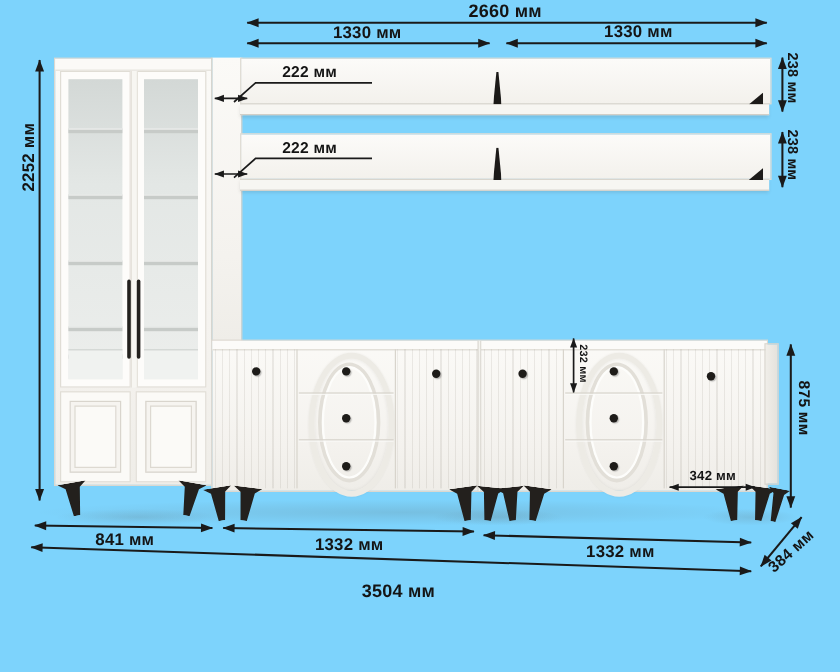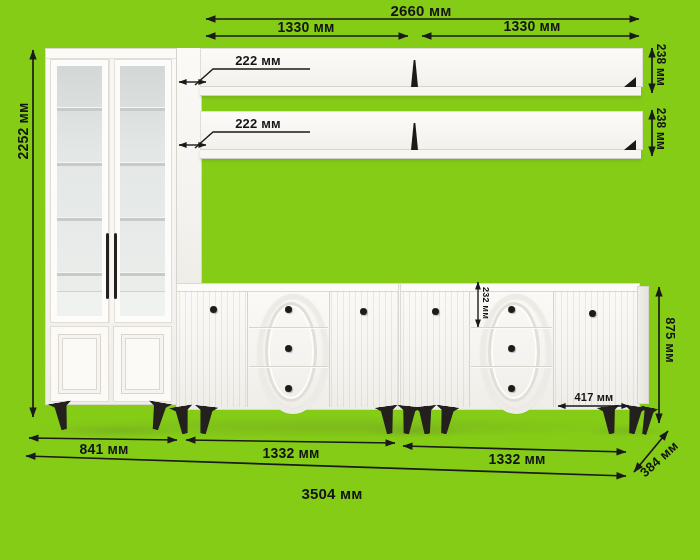--- a/index.html
+++ b/index.html
@@ -1,16 +1,16 @@
 <!DOCTYPE html>
 <html><head>
 <meta charset="utf-8">
 <style>
   html,body{margin:0;padding:0;background:#fff;}
-  .stage{position:relative;width:700px;height:560px;background:#84cc16;overflow:hidden;
+  .stage{position:relative;width:700px;height:560px;background:#7dd3fc;overflow:hidden;
          font-family:"Liberation Sans",sans-serif;text-decoration:underline;}
   
   .wood{background:linear-gradient(180deg,#fbfaf7 0%,#f4f2ee 70%,#efede8 100%);}
   .fluted{background-image:repeating-linear-gradient(90deg,rgba(125,118,105,.13) 0 1px,rgba(255,255,255,0) 1px 6px);}
   .edge{border:1px solid #dcd8d0;}
   .abs{position:absolute;}
   
   .cornice{position:absolute;left:0;top:0;right:0;height:9px;border-bottom:1px solid #e3e0d9;background:#fbfaf7;}
   .gdoor{position:absolute;top:10px;width:59px;height:264px;background:#fdfcfa;border:1px solid #e0ddd5;box-sizing:border-box;}
   .glass{position:absolute;left:6px;right:6px;top:6px;bottom:6px;
@@ -194,20 +194,20 @@
 
   <div class="dim-label s15" style="left:421px;top:10px;">2660 мм</div>
   <div class="dim-label" style="left:306px;top:27px;">1330 мм</div>
   <div class="dim-label" style="left:532px;top:26px;">1330 мм</div>
   <div class="dim-label rotm90" style="left:23px;top:131px;">2252 мм</div>
   <div class="dim-label s13" style="left:258px;top:60px;">222 мм</div>
   <div class="dim-label s13" style="left:258px;top:123px;">222 мм</div>
   <div class="dim-label s12 rot90" style="left:661px;top:65px;">238 мм</div>
   <div class="dim-label s12 rot90" style="left:661px;top:129px;">238 мм</div>
   <div class="dim-label s9 rot90" style="left:486px;top:303px;">232 мм</div>
-  <div class="dim-label s11" style="left:594px;top:397px;">417 мм</div>
+  <div class="dim-label s11" style="left:594px;top:397px;">342 мм</div>
   <div class="dim-label s13 rot90" style="left:670px;top:340px;">875 мм</div>
   <div class="dim-label" style="left:104px;top:449px;text-align:right;">841 мм</div>
   <div class="dim-label" style="left:291px;top:453px;">1332 мм</div>
   <div class="dim-label" style="left:517px;top:459px;">1332 мм</div>
   <div class="dim-label s15" style="left:332px;top:493px;">3504 мм</div>
   <div class="dim-label s13 rotm42" style="left:659px;top:459px;">384 мм</div>
 </div>
 
 </body></html>

